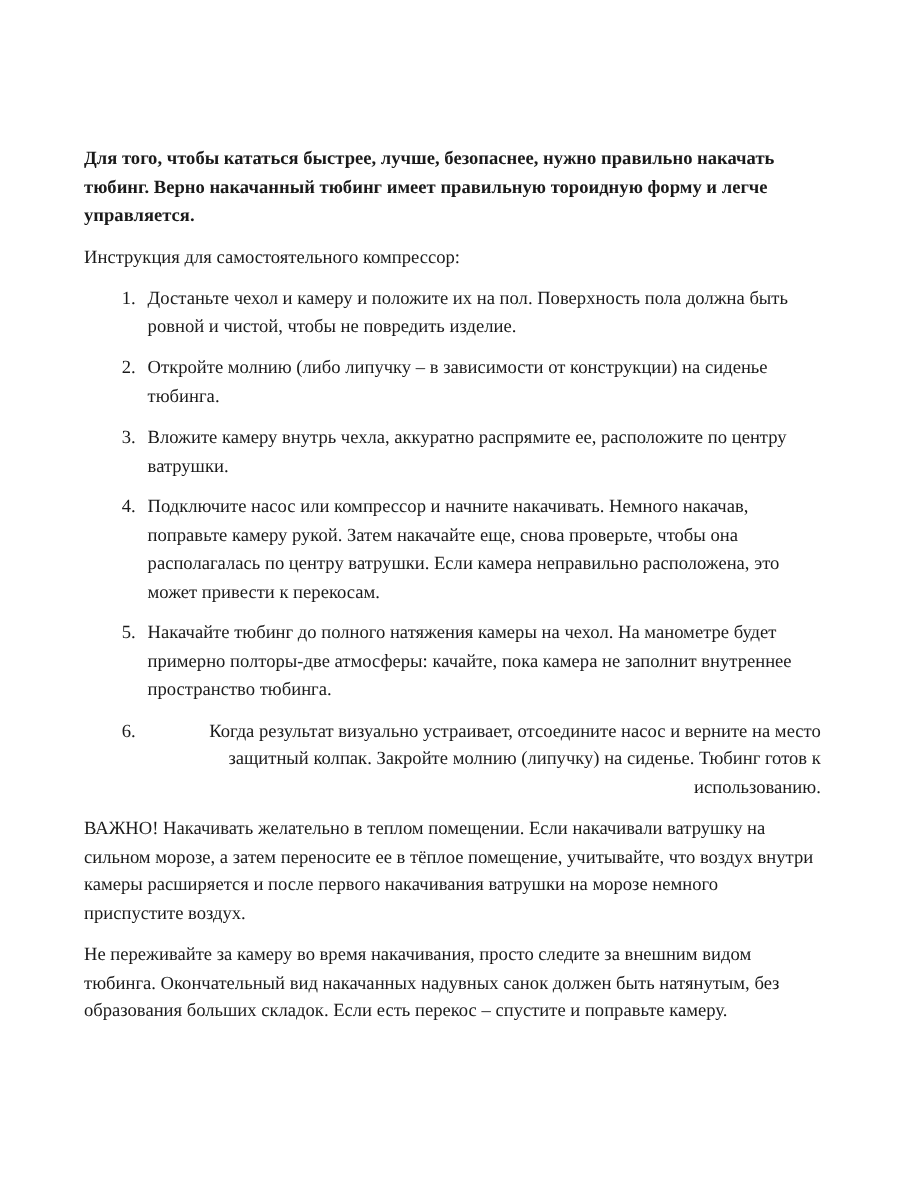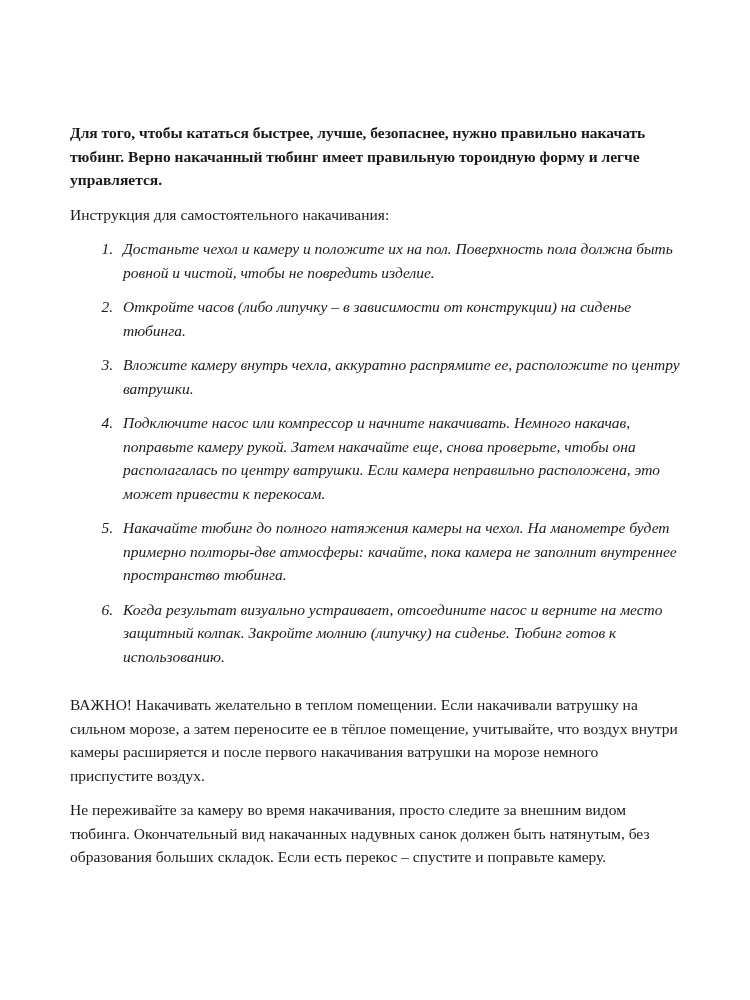--- a/index.html
+++ b/index.html
@@ -27,47 +27,47 @@
     line-height: 23.5px;
     text-align: left;
   }
   .doc p.intro {
     font-weight: bold;
   }
   .doc ol {
     margin: 0 0 11px 0;
     padding: 0 0 0 47px;
     list-style: decimal outside;
-    font-style: italic;
   }
   .doc ol li {
     font-size: 15.5px;
     line-height: 23.5px;
     margin: 0 0 11px 0;
     padding-left: 6px;
   }
   .doc ol li:last-child {
-    margin-bottom: 25px;
+    margin-bottom: 11px;
+    text-align: right;
   }
 </style>
 </head>
 <body>
 
 <div class="page">
   <div class="doc">
 
     <p class="intro">Для того, чтобы кататься быстрее, лучше, безопаснее, нужно правильно накачать тюбинг. Верно накачанный тюбинг имеет правильную тороидную форму и легче управляется.</p>
 
 
 
-    <p>Инструкция для самостоятельного накачивания:</p>
+    <p>Инструкция для самостоятельного компрессор:</p>
 
     <ol>
       <li>Достаньте чехол и камеру и положите их на пол. Поверхность пола должна быть ровной и чистой, чтобы не повредить изделие.</li>
-      <li>Откройте часов (либо липучку – в зависимости от конструкции) на сиденье тюбинга.</li>
+      <li>Откройте молнию (либо липучку – в зависимости от конструкции) на сиденье тюбинга.</li>
       <li>Вложите камеру внутрь чехла, аккуратно распрямите ее, расположите по центру ватрушки.</li>
       <li>Подключите насос или компрессор и начните накачивать. Немного накачав, поправьте камеру рукой. Затем накачайте еще, снова проверьте, чтобы она располагалась по центру ватрушки. Если камера неправильно расположена, это может привести к перекосам.</li>
       <li>Накачайте тюбинг до полного натяжения камеры на чехол. На манометре будет примерно полторы-две атмосферы: качайте, пока камера не заполнит внутреннее пространство тюбинга.</li>
       <li>Когда результат визуально устраивает, отсоедините насос и верните на место защитный колпак. Закройте молнию (липучку) на сиденье. Тюбинг готов к использованию.</li>
     </ol>
 
     <p>ВАЖНО! Накачивать желательно в теплом помещении. Если накачивали ватрушку на сильном морозе, а затем переносите ее в тёплое помещение, учитывайте, что воздух внутри камеры расширяется и после первого накачивания ватрушки на морозе немного приспустите воздух.</p>
 
     <p>Не переживайте за камеру во время накачивания, просто следите за внешним видом тюбинга. Окончательный вид накачанных надувных санок должен быть натянутым, без образования больших складок. Если есть перекос – спустите и поправьте камеру.</p>
 

